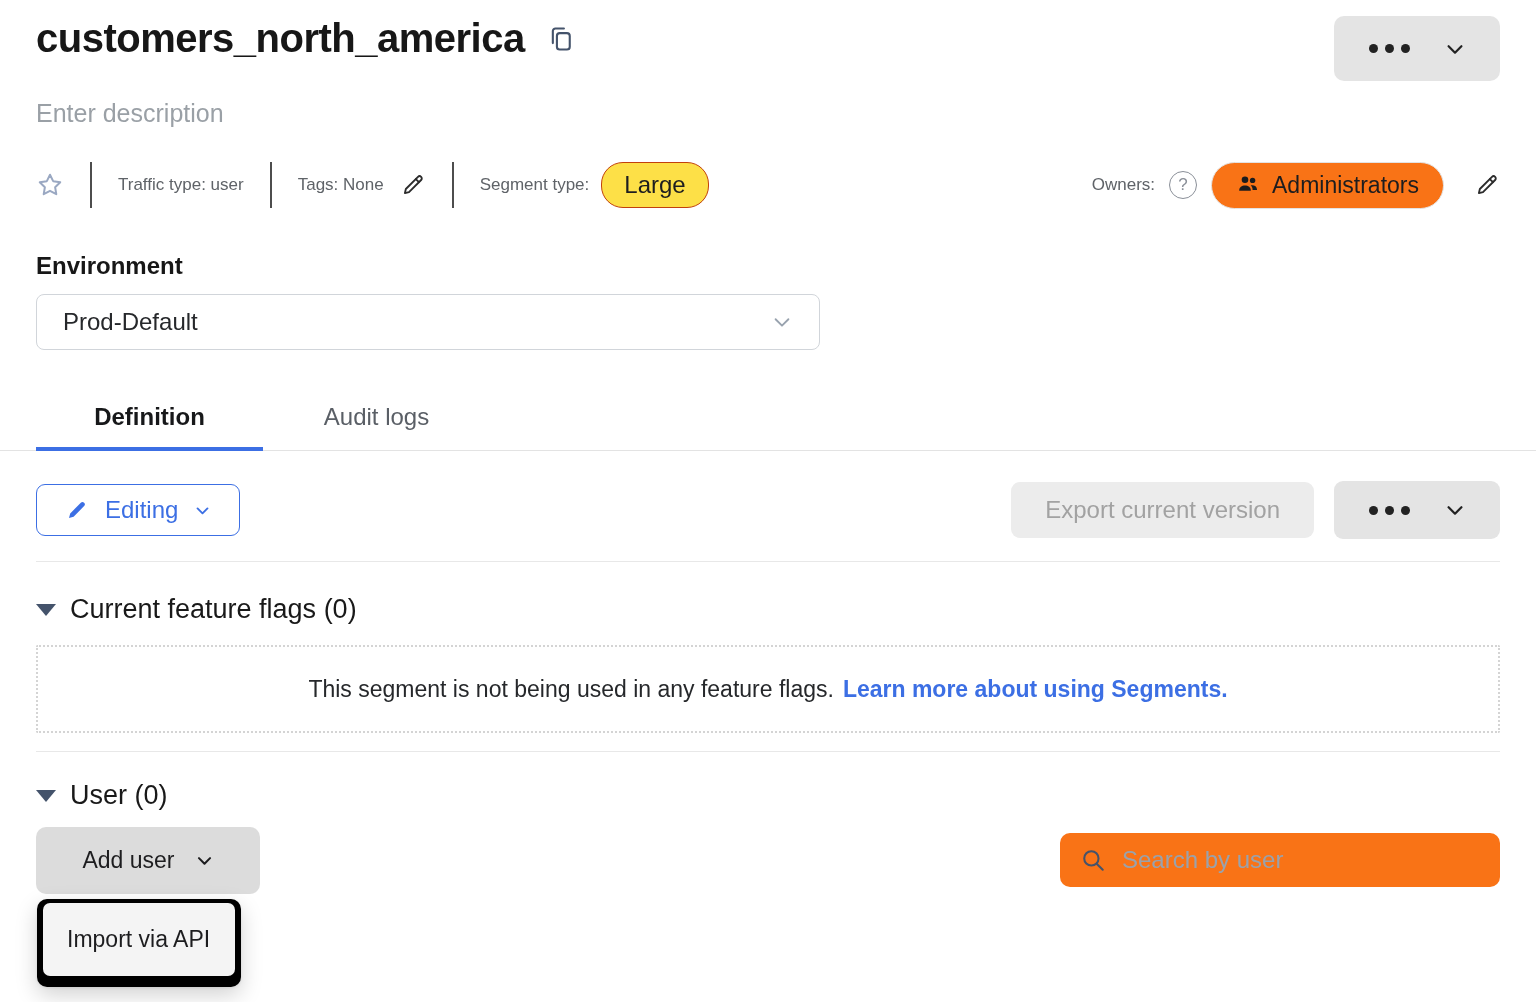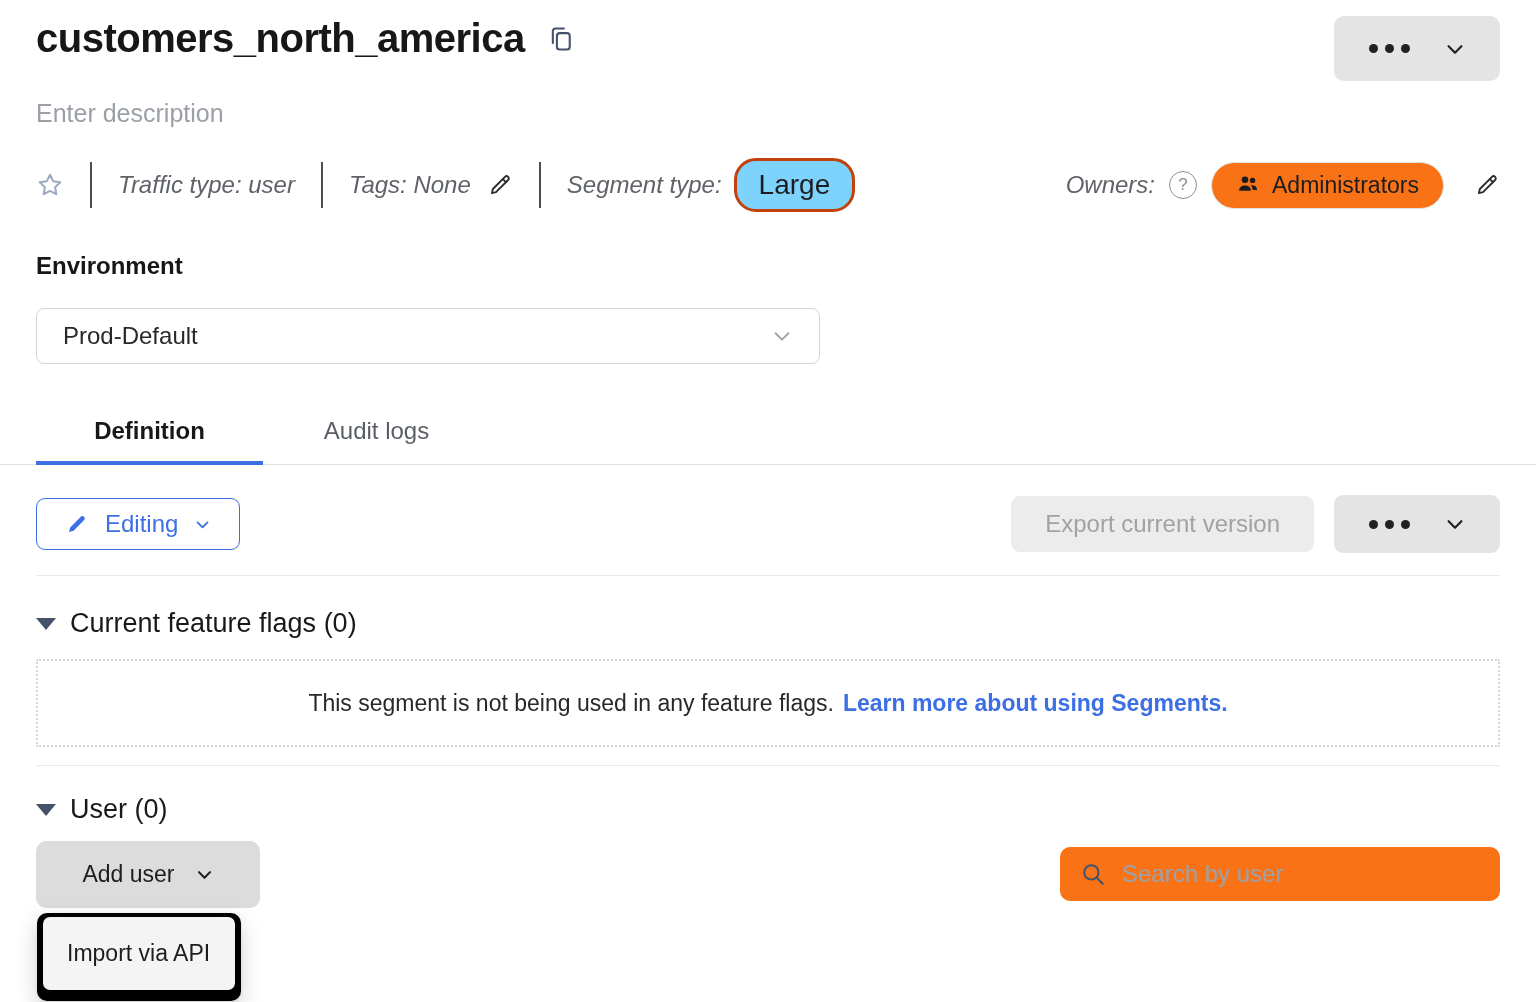--- a/index.html
+++ b/index.html
@@ -27,44 +27,44 @@
     width:166px;height:65px;background:#e4e4e4;border:none;border-radius:10px;
     display:flex;align-items:center;justify-content:center;gap:34px;cursor:pointer;
   }
   .dots{display:flex;gap:7px;}
   .dots i{width:9px;height:9px;border-radius:50%;background:#222;display:block;}
   .chev{width:22px;height:22px;color:#222;}
   .description{margin-top:18px;font-size:25px;color:var(--text-light);cursor:text;}
 
   
   .meta-row{display:flex;align-items:center;margin-top:32px;height:50px;}
-  .meta-text{font-size:24px;color:var(--text-gray);white-space:nowrap;font-style:italic;}
+  .meta-text{font-size:17px;color:var(--text-gray);white-space:nowrap;}
   .vdiv{width:2px;height:46px;background:#4d4d4d;margin:0 26px;flex:none;}
   .star svg{width:28px;height:28px;display:block;}
   .pencil{margin-left:16px;}
   .pencil svg{width:26px;height:26px;}
   .pill{
-    margin-left:12px;background:#7dd3fc;border:3px solid #c2410c;border-radius:22px;
-    padding:8px 22px;font-size:28px;color:#1d1d1f;
+    margin-left:12px;background:#fde047;border:1px solid #c2410c;border-radius:22px;
+    padding:8px 22px;font-size:24px;color:#1d1d1f;
   }
   .meta-right{margin-left:auto;display:flex;align-items:center;gap:14px;}
   .help{
     width:28px;height:28px;border:1.6px solid #8a8f98;border-radius:50%;
     color:#8a8f98;font-size:17px;display:flex;align-items:center;justify-content:center;cursor:pointer;
   }
   .owner-pill{
     display:flex;align-items:flex-start;gap:12px;background:#f97316;border:1px solid #e3e3e3;
     border-radius:24px;padding:9px 24px;font-size:23px;color:#1d1d1f;cursor:pointer;
   }
   .owner-pill svg{width:24px;height:24px;}
 
   
   .env-label{margin-top:42px;font-size:24px;font-weight:700;color:#171717;}
   .select{
-    margin-top:28px;width:784px;height:56px;border:1px solid #d1d5da;border-radius:8px;
+    margin-top:14px;width:784px;height:56px;border:1px solid #d1d5da;border-radius:8px;
     display:flex;align-items:center;justify-content:space-between;padding:0 26px;cursor:pointer;
   }
   .select .sel-text{font-size:24px;color:#26282b;}
   .select .chev{color:#98a2ae;}
 
   
   .tabs{margin:38px -36px 0;padding:0 36px;border-bottom:1px solid #e3e3e3;display:flex;}
   .tab{
     width:227px;text-align:center;padding:15px 0 16px;font-size:24px;color:#5a5f66;font-weight:500;
     cursor:pointer;margin-bottom:-1px;

